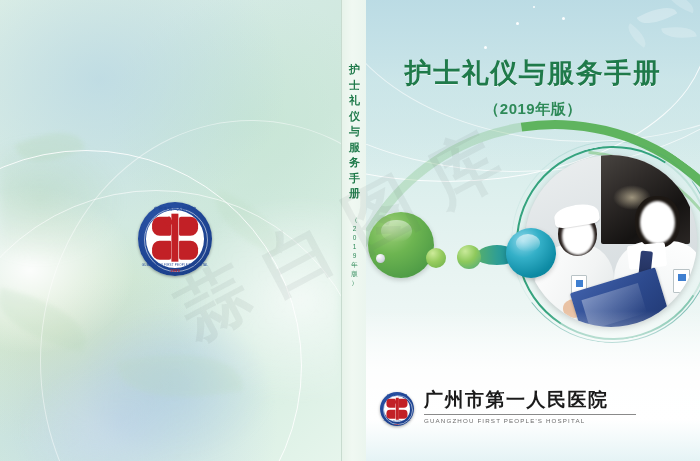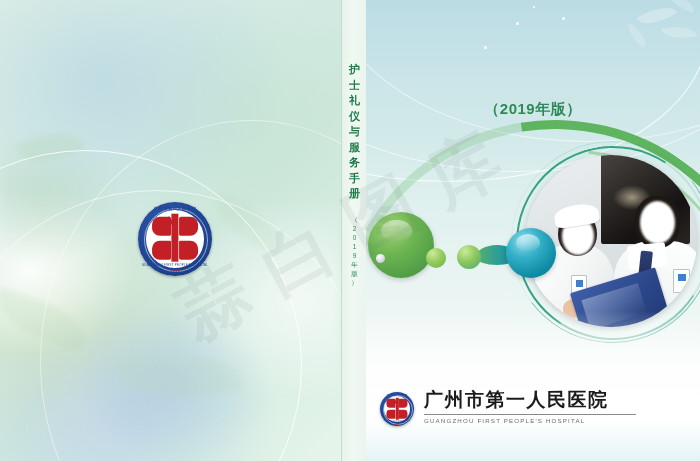--- a/index.html
+++ b/index.html
@@ -265,20 +265,21 @@
     <div class="fc-dot" style="left:150px;top:22px;"></div>
     <div class="fc-dot" style="left:196px;top:17px;"></div>
     <div class="fc-dot" style="left:118px;top:46px;"></div>
     <div class="fc-dot" style="left:167px;top:6px;width:2px;height:2px;"></div>
 
     <div class="fc-leaf" style="left:272px;top:8px;width:38px;height:15px;transform:rotate(-28deg);opacity:.55;"></div>
     <div class="fc-leaf" style="left:296px;top:26px;width:34px;height:13px;transform:rotate(-8deg);opacity:.45;"></div>
     <div class="fc-leaf" style="left:258px;top:30px;width:26px;height:11px;transform:rotate(38deg);opacity:.4;"></div>
     <div class="fc-leaf" style="left:300px;top:-4px;width:30px;height:12px;transform:rotate(22deg);opacity:.4;"></div>
 
+    <div class="title-main">护士礼仪与服务手册</div>
     <div class="title-sub">（2019年版）</div>
 
     <div class="green-sweep"></div>
     <div class="green-sweep2"></div>
 
     <div class="photo-ring2"></div>
     <div class="photo-ring"></div>
 
     <div class="photo">
       <div class="ph-wallbg"></div>

